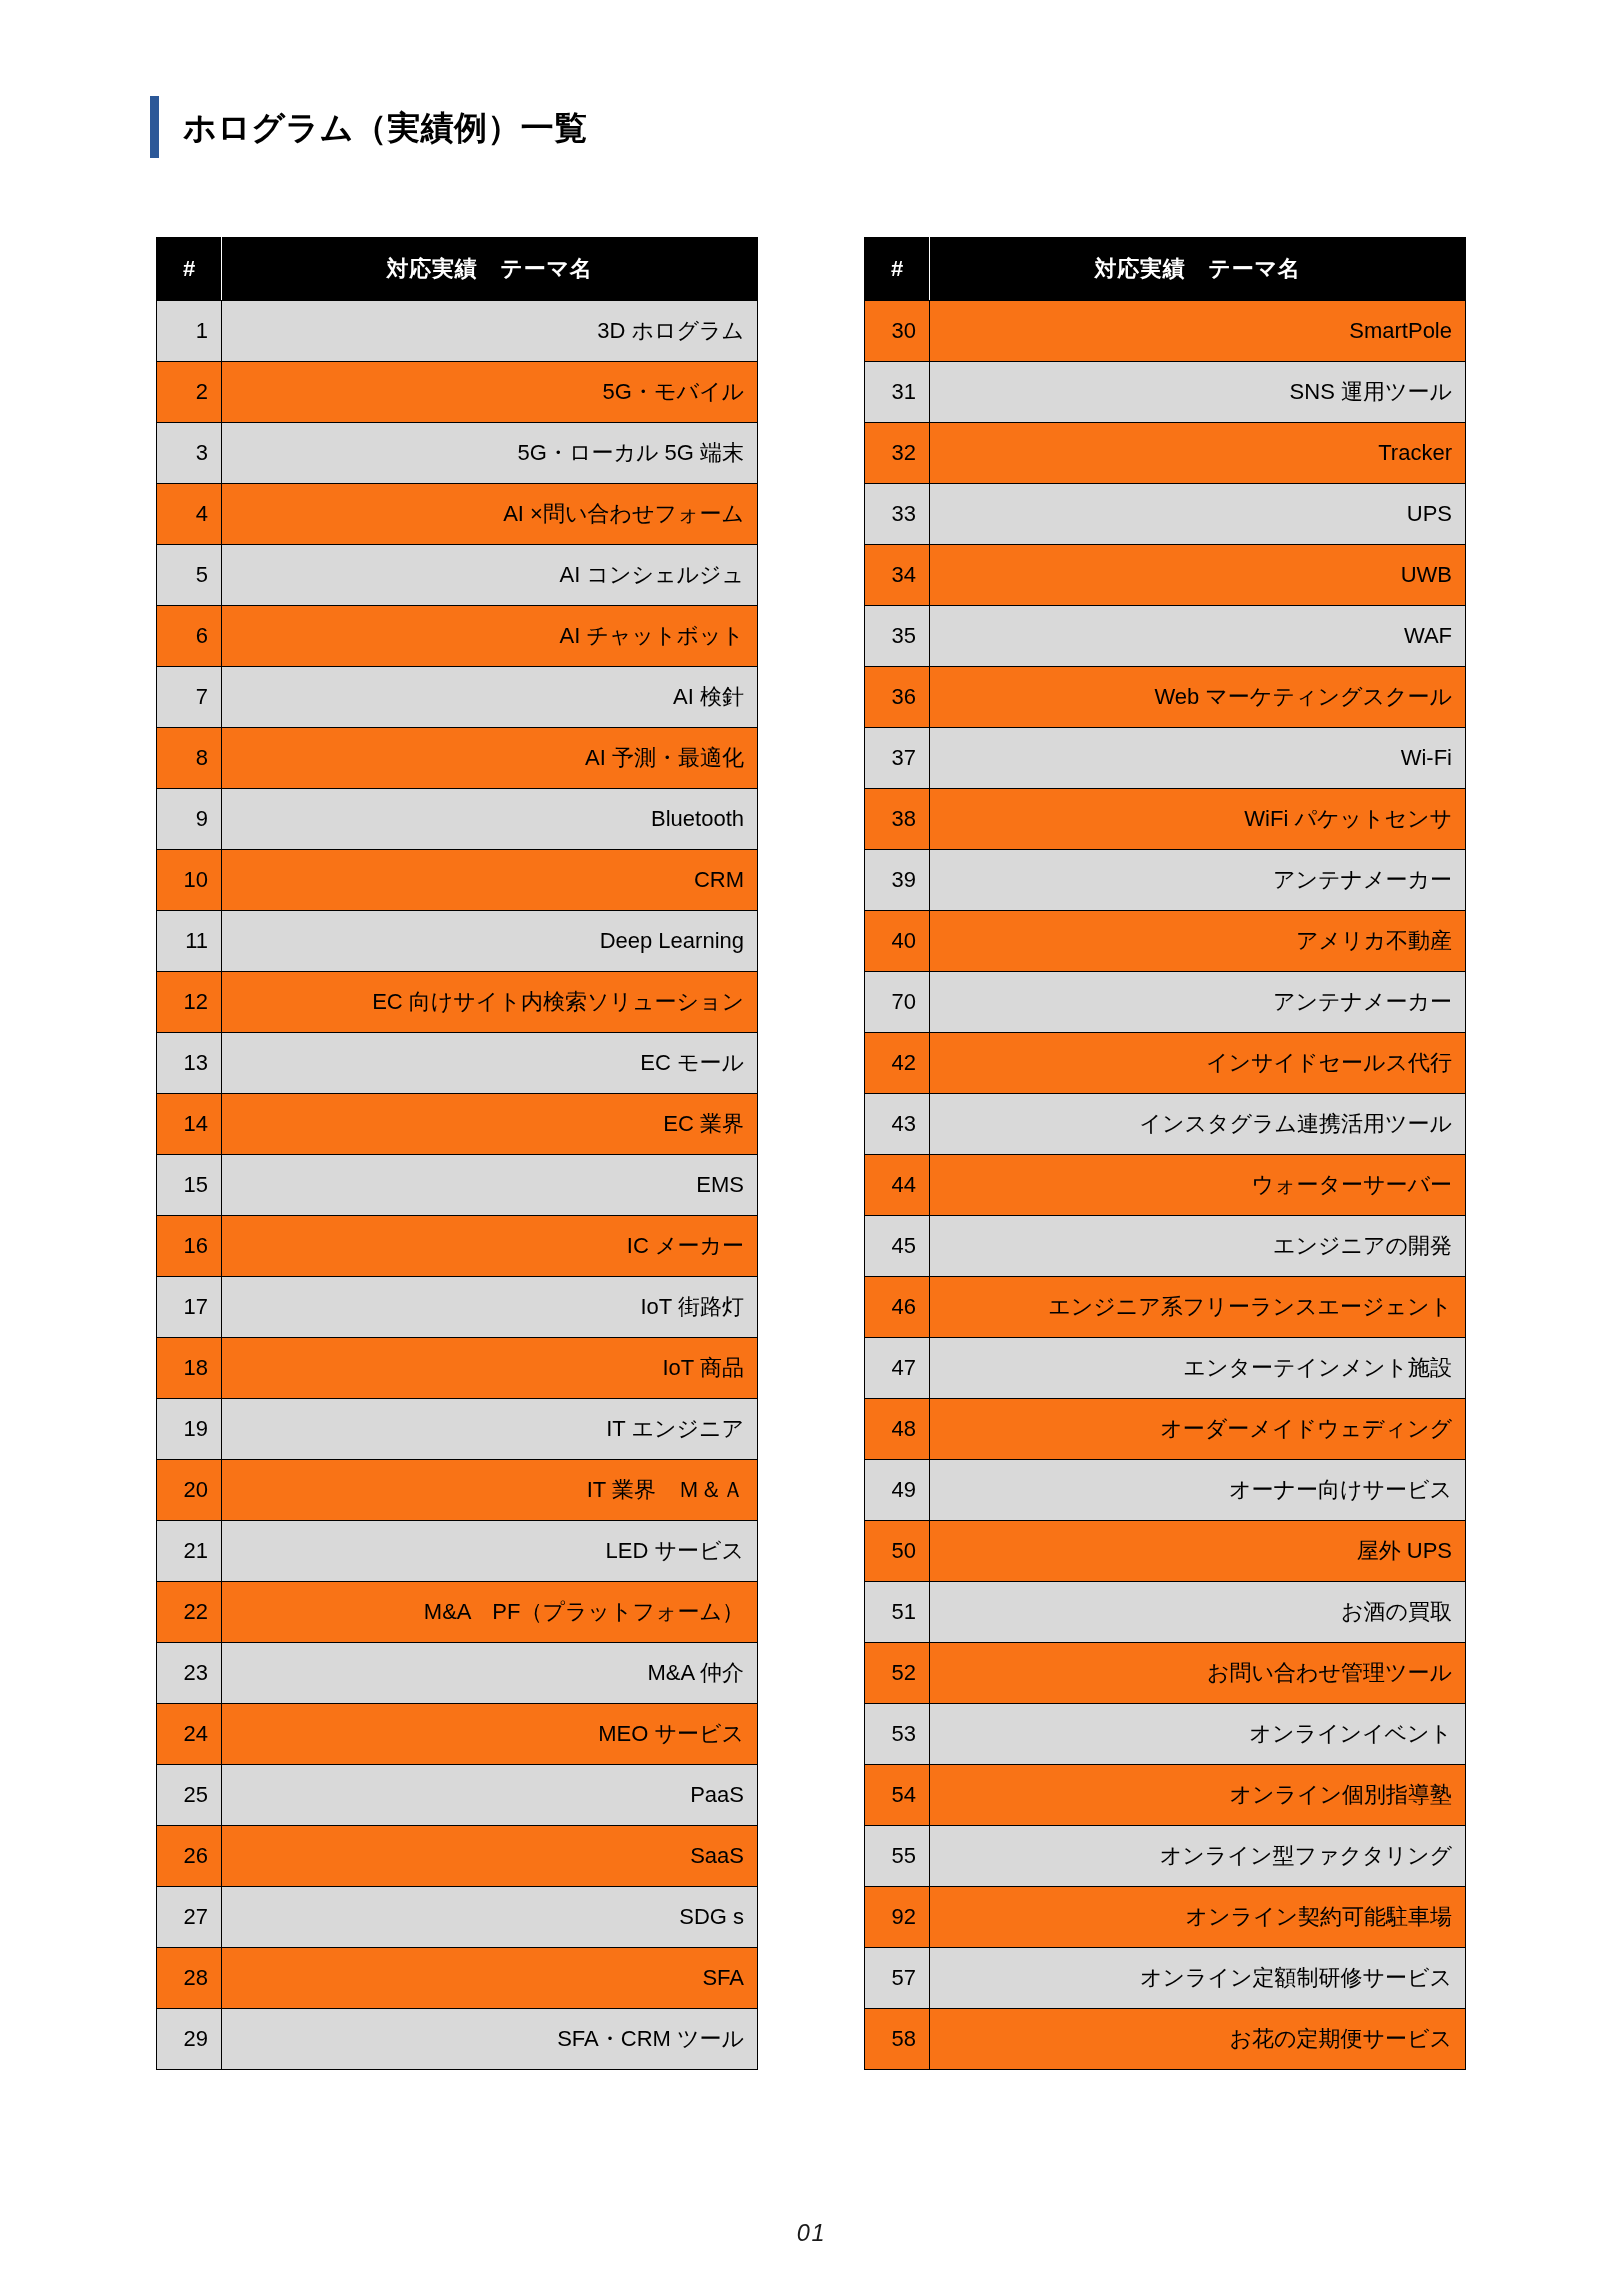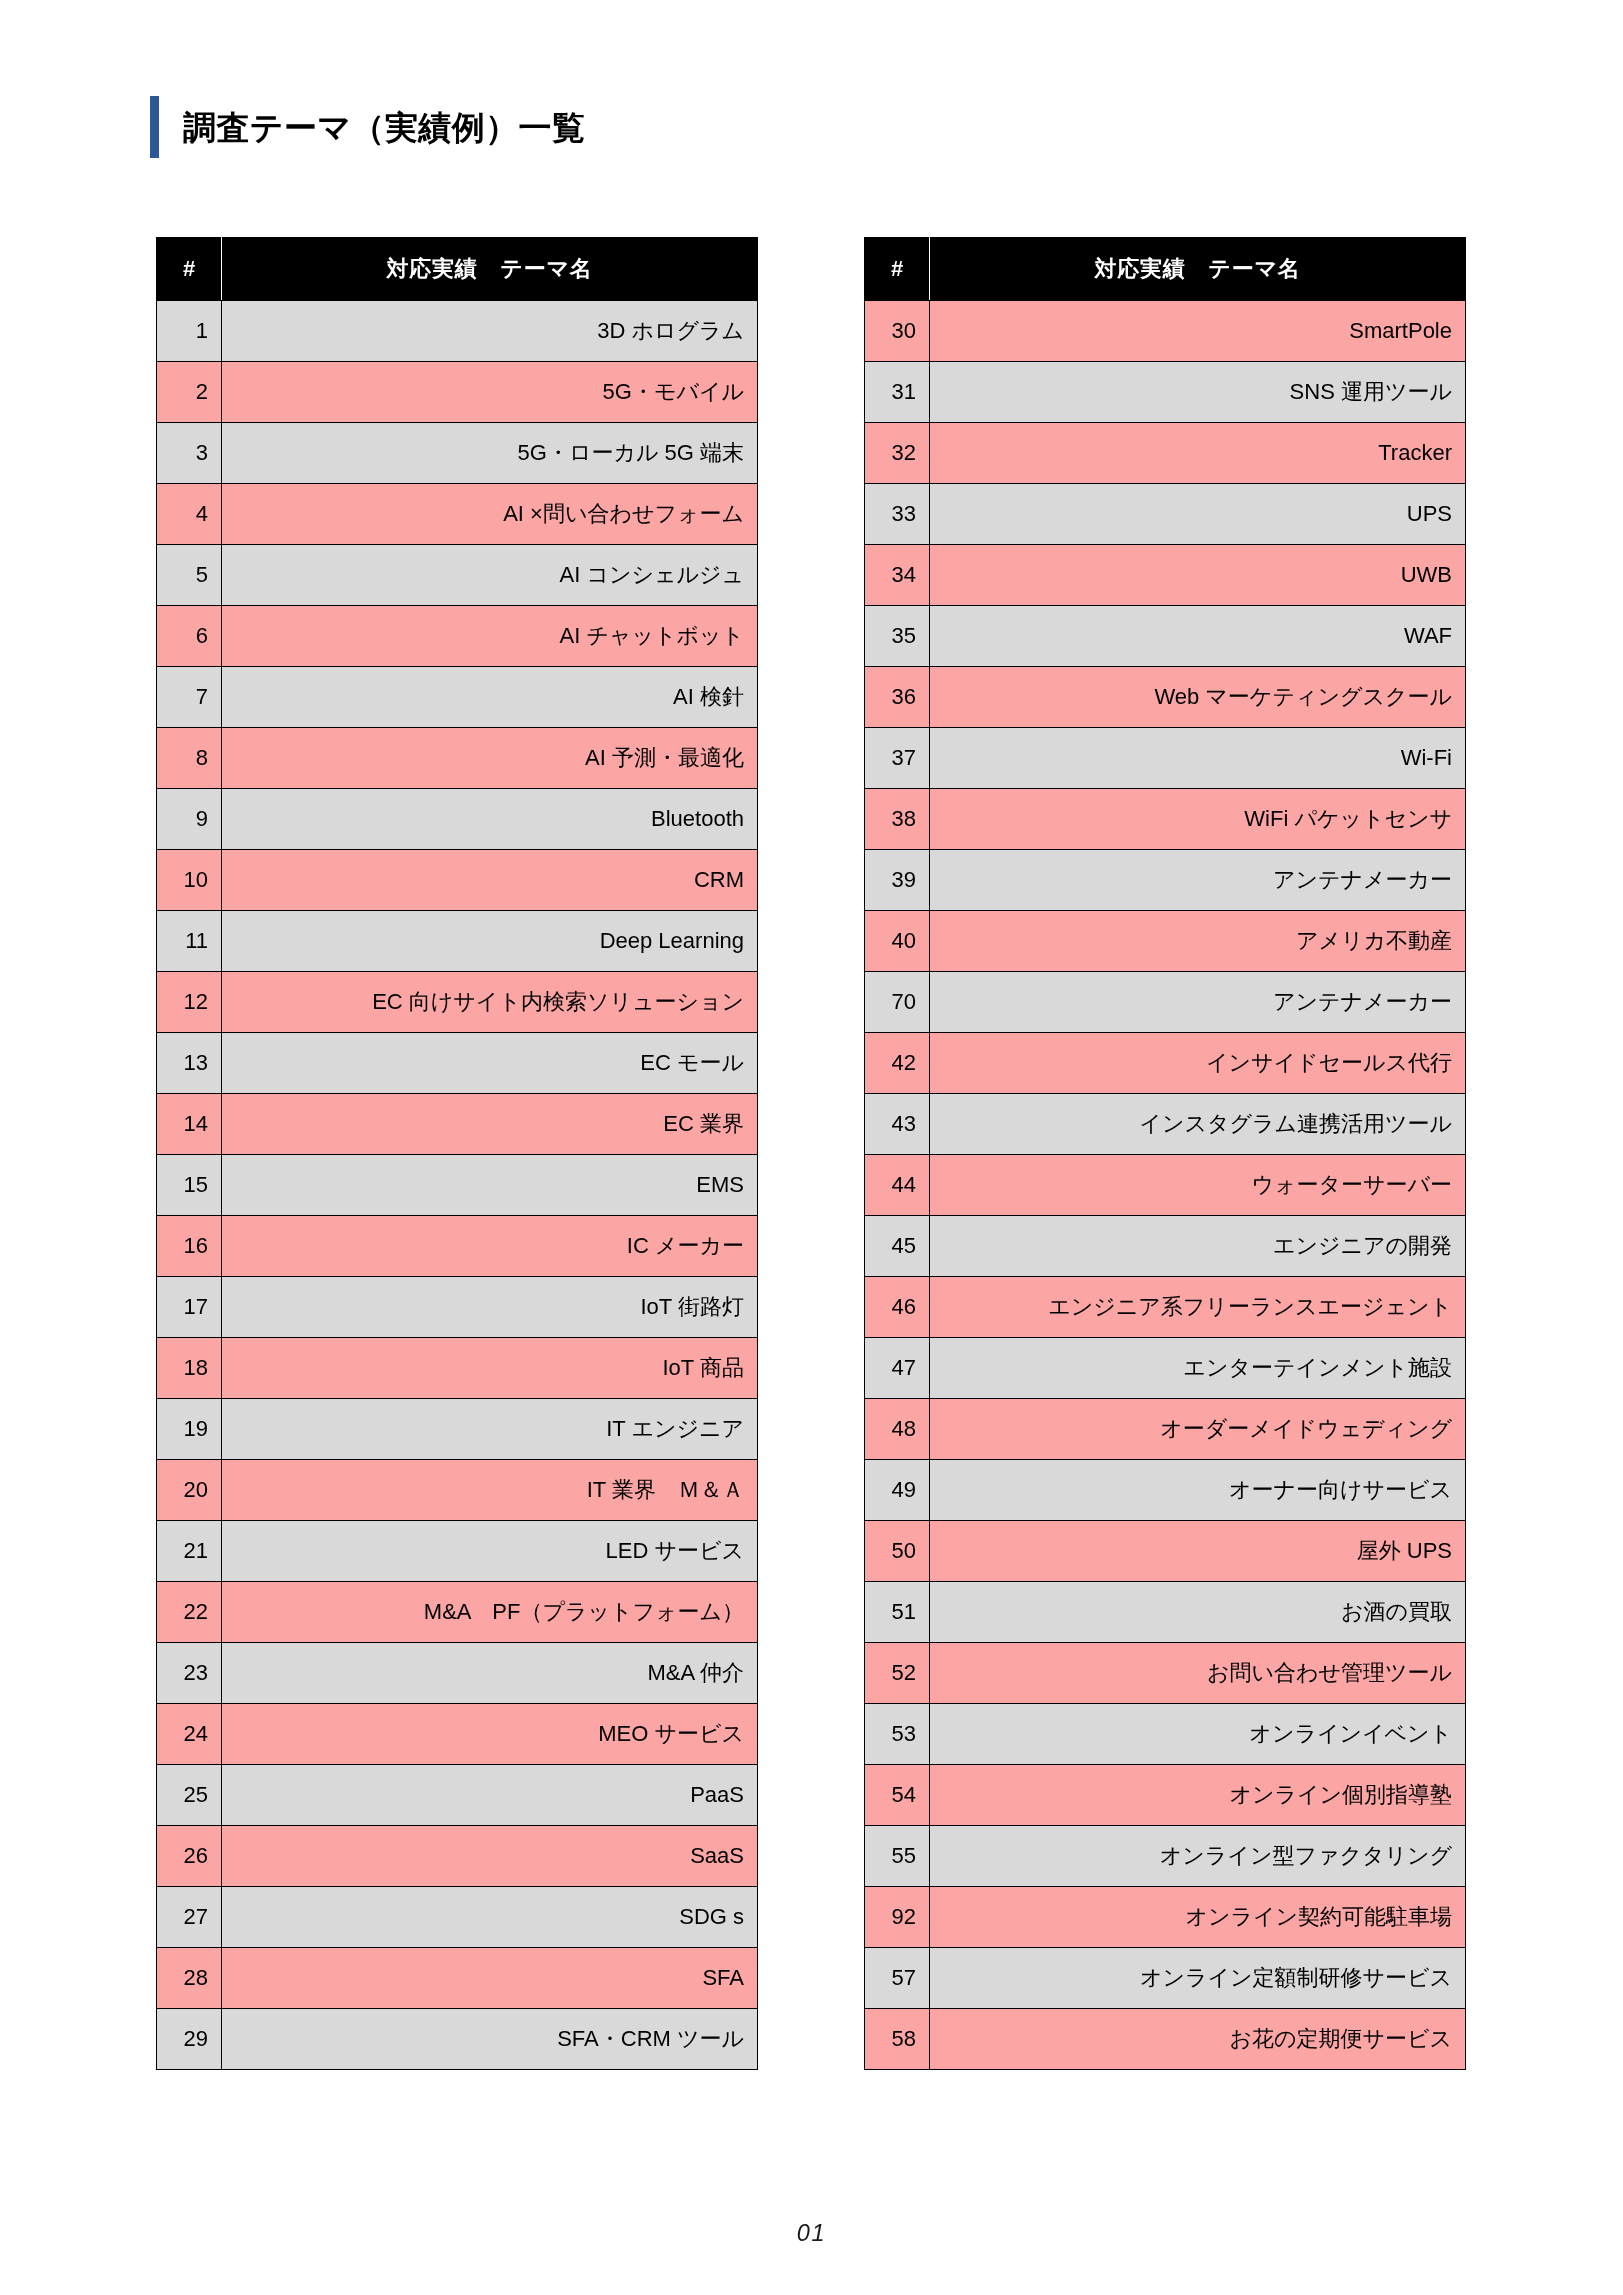--- a/index.html
+++ b/index.html
@@ -89,21 +89,21 @@
   }
   table.theme-table tbody td.td-num {
     text-align: right;
     padding-right: 13px;
   }
   table.theme-table tbody td.td-theme {
     text-align: right;
     padding-left: 16px;
   }
   table.theme-table tbody tr.shaded td { background: #d9d9d9; }
-  table.theme-table tbody tr.plain  td { background: #fca5a5; }
+  table.theme-table tbody tr.plain  td { background: #f97316; }
 
   
   .page-footer {
     position: absolute;
     left: 0;
     top: 2220px;
     width: 1623px;
     text-align: center;
     font-style: italic;
   }
@@ -111,21 +111,21 @@
     font-size: 23.5px;
     color: #1a1a1a;
     letter-spacing: 1.6px;
   }
 </style>
 </head>
 <body>
 
 <div class="page-header">
   <div class="title-accent-bar"></div>
-  <h1 class="page-title">調査テーマ（実績例）一覧</h1>
+  <h1 class="page-title">ホログラム（実績例）一覧</h1>
 </div>
 
 <div class="tables-wrap">
 
   <div class="table-col left">
     <table class="theme-table">
       <colgroup>
           <col class="col-num">
           <col class="col-theme">
         </colgroup>

